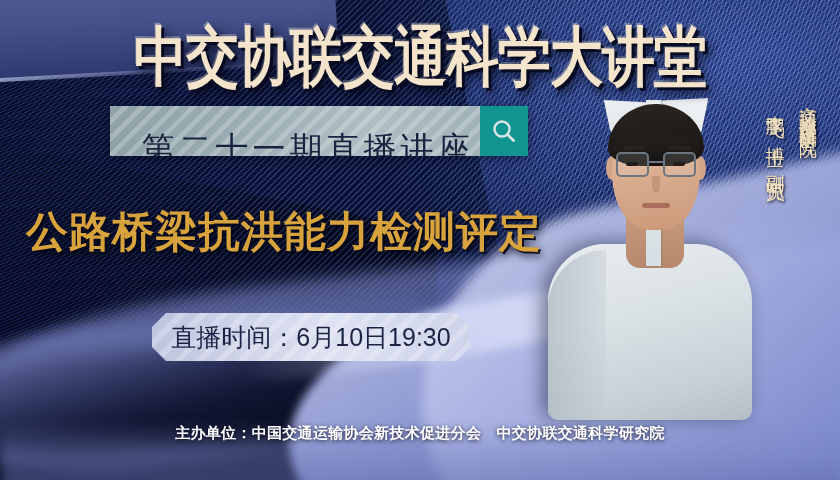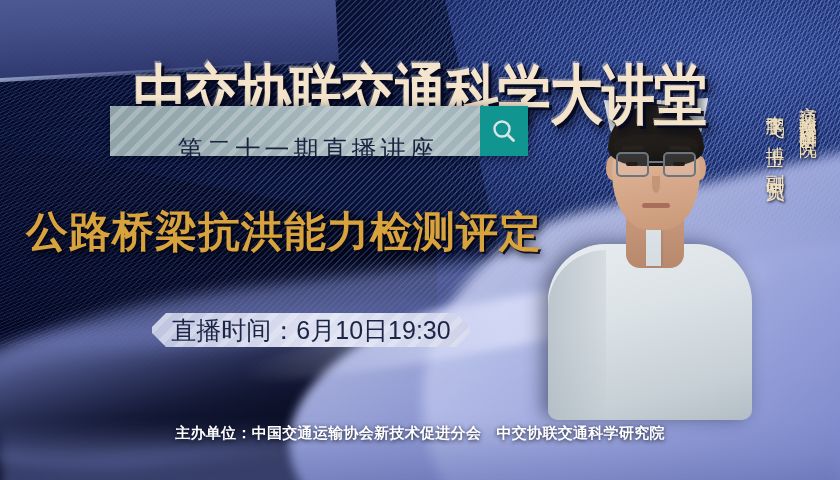--- a/index.html
+++ b/index.html
@@ -133,21 +133,20 @@
     left:0;top:88%;width:100%;height:16%;
     background:linear-gradient(180deg,rgba(150,160,215,.0) 0%,rgba(120,132,195,.45) 40%,rgba(90,102,168,.6) 100%);
     filter:blur(6px);
   }
 
   
   .headline{
     position:absolute;left:0;right:0;top:14px;
     text-align:center;
     z-index:30;
-    margin-top:38px;
   }
   .headline-text{
     display:inline-block;
     font-family:"DejaVu Sans","Liberation Sans",sans-serif;
     font-size:53px;
     font-weight:700;
     letter-spacing:-1px;
     color:#f3e4cb;
     transform:scaleY(1.22) scaleX(1.0);
     transform-origin:center top;
@@ -178,21 +177,21 @@
     content:"";position:absolute;inset:0;
     background-image:repeating-linear-gradient(
       -45deg,
       rgba(255,255,255,0.00) 0px,
       rgba(255,255,255,0.00) 7px,
       rgba(255,255,255,0.22) 7px,
       rgba(255,255,255,0.22) 12px);
   }
   .searchbar-label{
     position:relative;
-    font-size:25px;
+    font-size:33px;
     color:#19233f;
     letter-spacing:4px;
     font-weight:400;
     padding-left:26px;
     text-indent:0;
     margin-top:36px;
   }
   .searchbar-btn{
     flex:0 0 48px;
     background:#109591;
@@ -213,21 +212,21 @@
     letter-spacing:1px;
     white-space:nowrap;
     text-shadow:
       2px 2px 0 rgba(5,8,28,.9),
       3px 4px 8px rgba(2,4,18,.85);
   }
 
   
   .timebadge{
     position:absolute;left:152px;top:313px;
-    width:318px;height:34px;
+    width:318px;height:48px;
     z-index:30;
     background:linear-gradient(110deg,
         rgba(198,203,228,.92) 0%,
         rgba(214,218,238,.95) 28%,
         rgba(228,231,246,.96) 55%,
         rgba(204,209,232,.93) 100%);
     clip-path:polygon(14px 0, calc(100% - 14px) 0, 100% 14px, 100% calc(100% - 14px), calc(100% - 14px) 100%, 14px 100%, 0 calc(100% - 14px), 0 14px);
     display:flex;align-items:center;justify-content:center;
     box-shadow:0 3px 12px rgba(4,8,28,.55);
     overflow:hidden;

